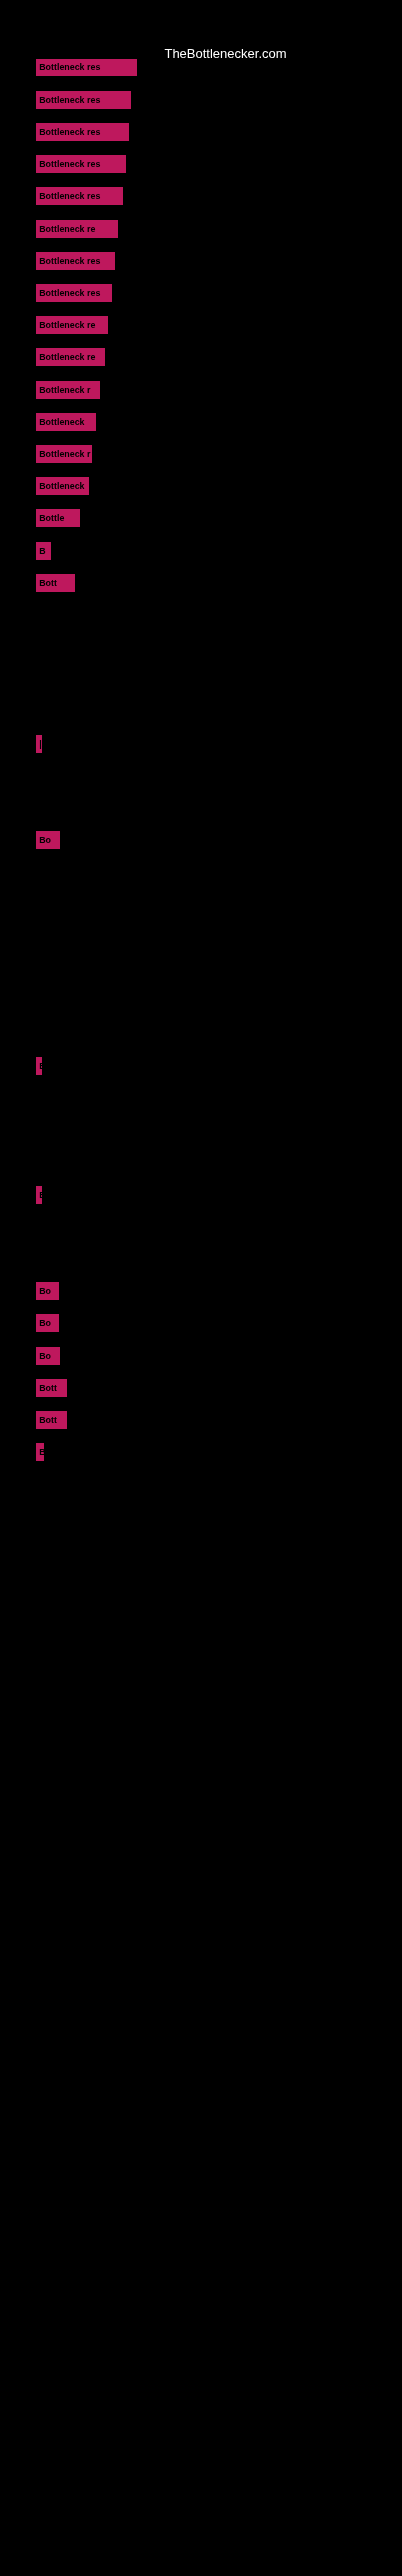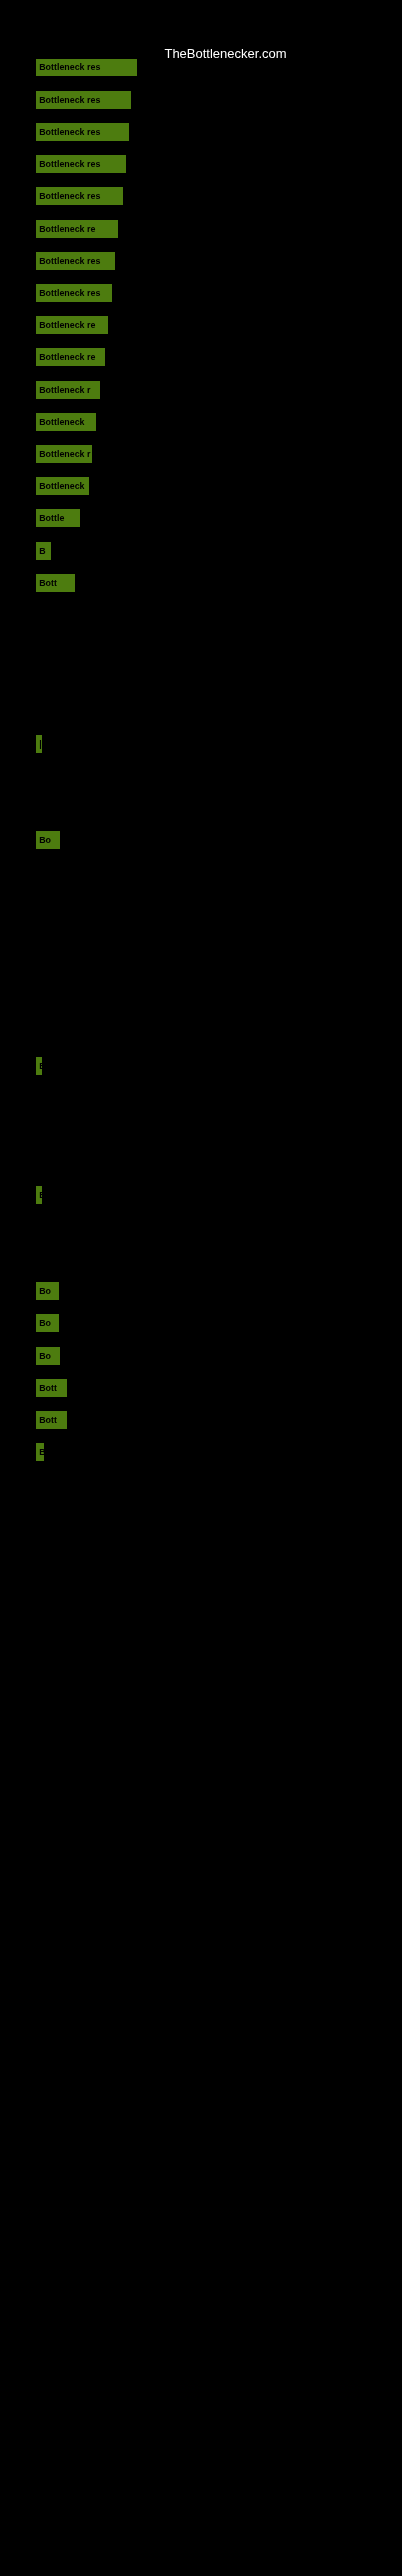--- a/index.html
+++ b/index.html
@@ -18,21 +18,21 @@
       text-align: center;
       color: #ffffff;
       font-size: 13px;
       padding: 6.4px 0;
       position: absolute;
       top: 4px;
       left: 0;
       right: 0;
     }
     .bottleneck-bar {
-      background-color: #4d7c0f;
+      background-color: #be185d;
       color: #000000;
       font-size: 8.9px;
       font-weight: bold;
       padding: 1.6px 3.2px;
       position: absolute;
       left: 0;
       white-space: nowrap;
       overflow: hidden;
       height: 17.7px;
       display: flex;

